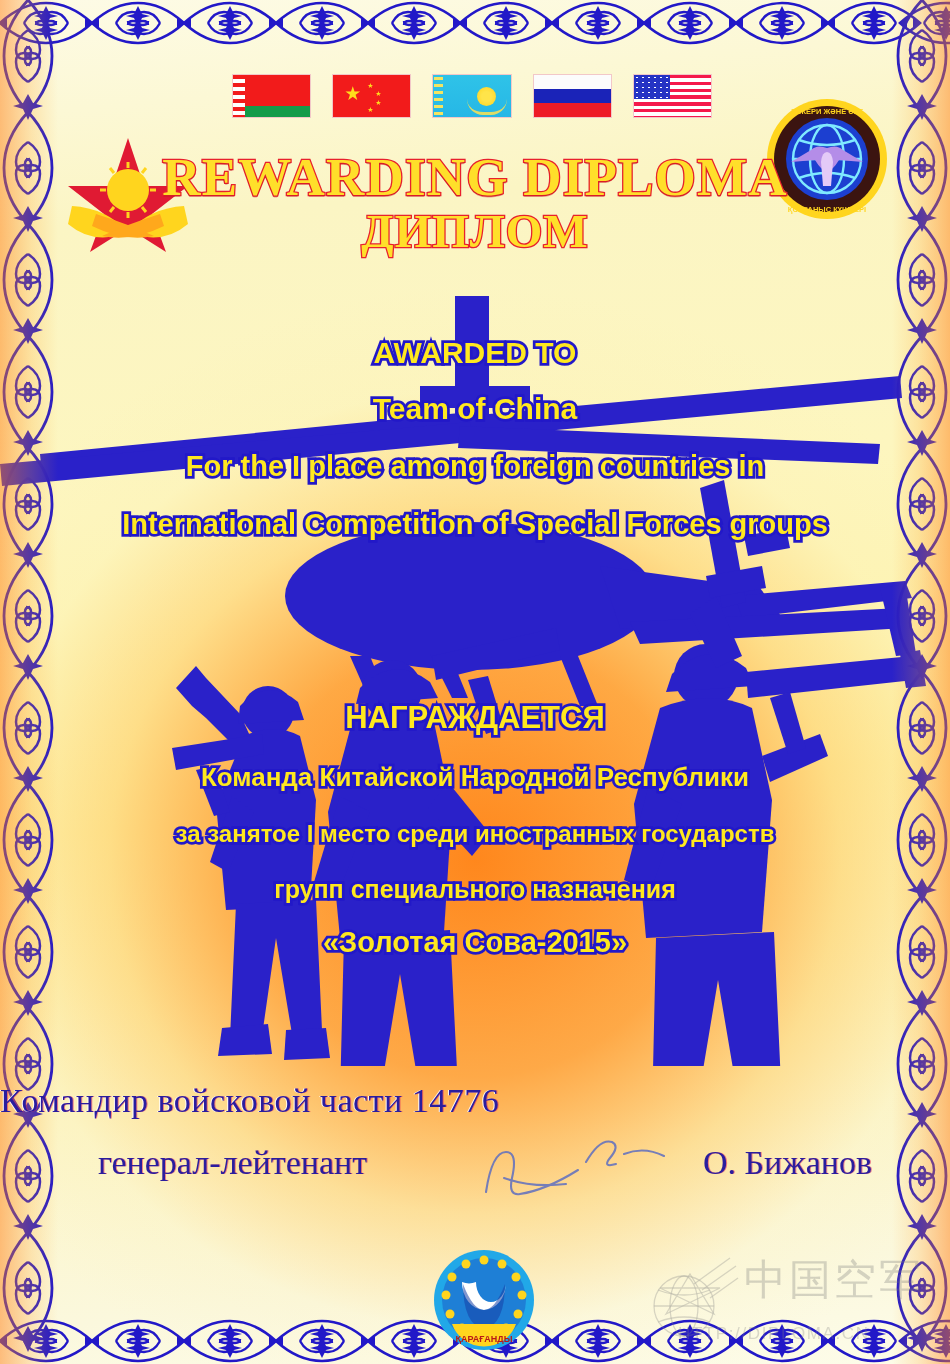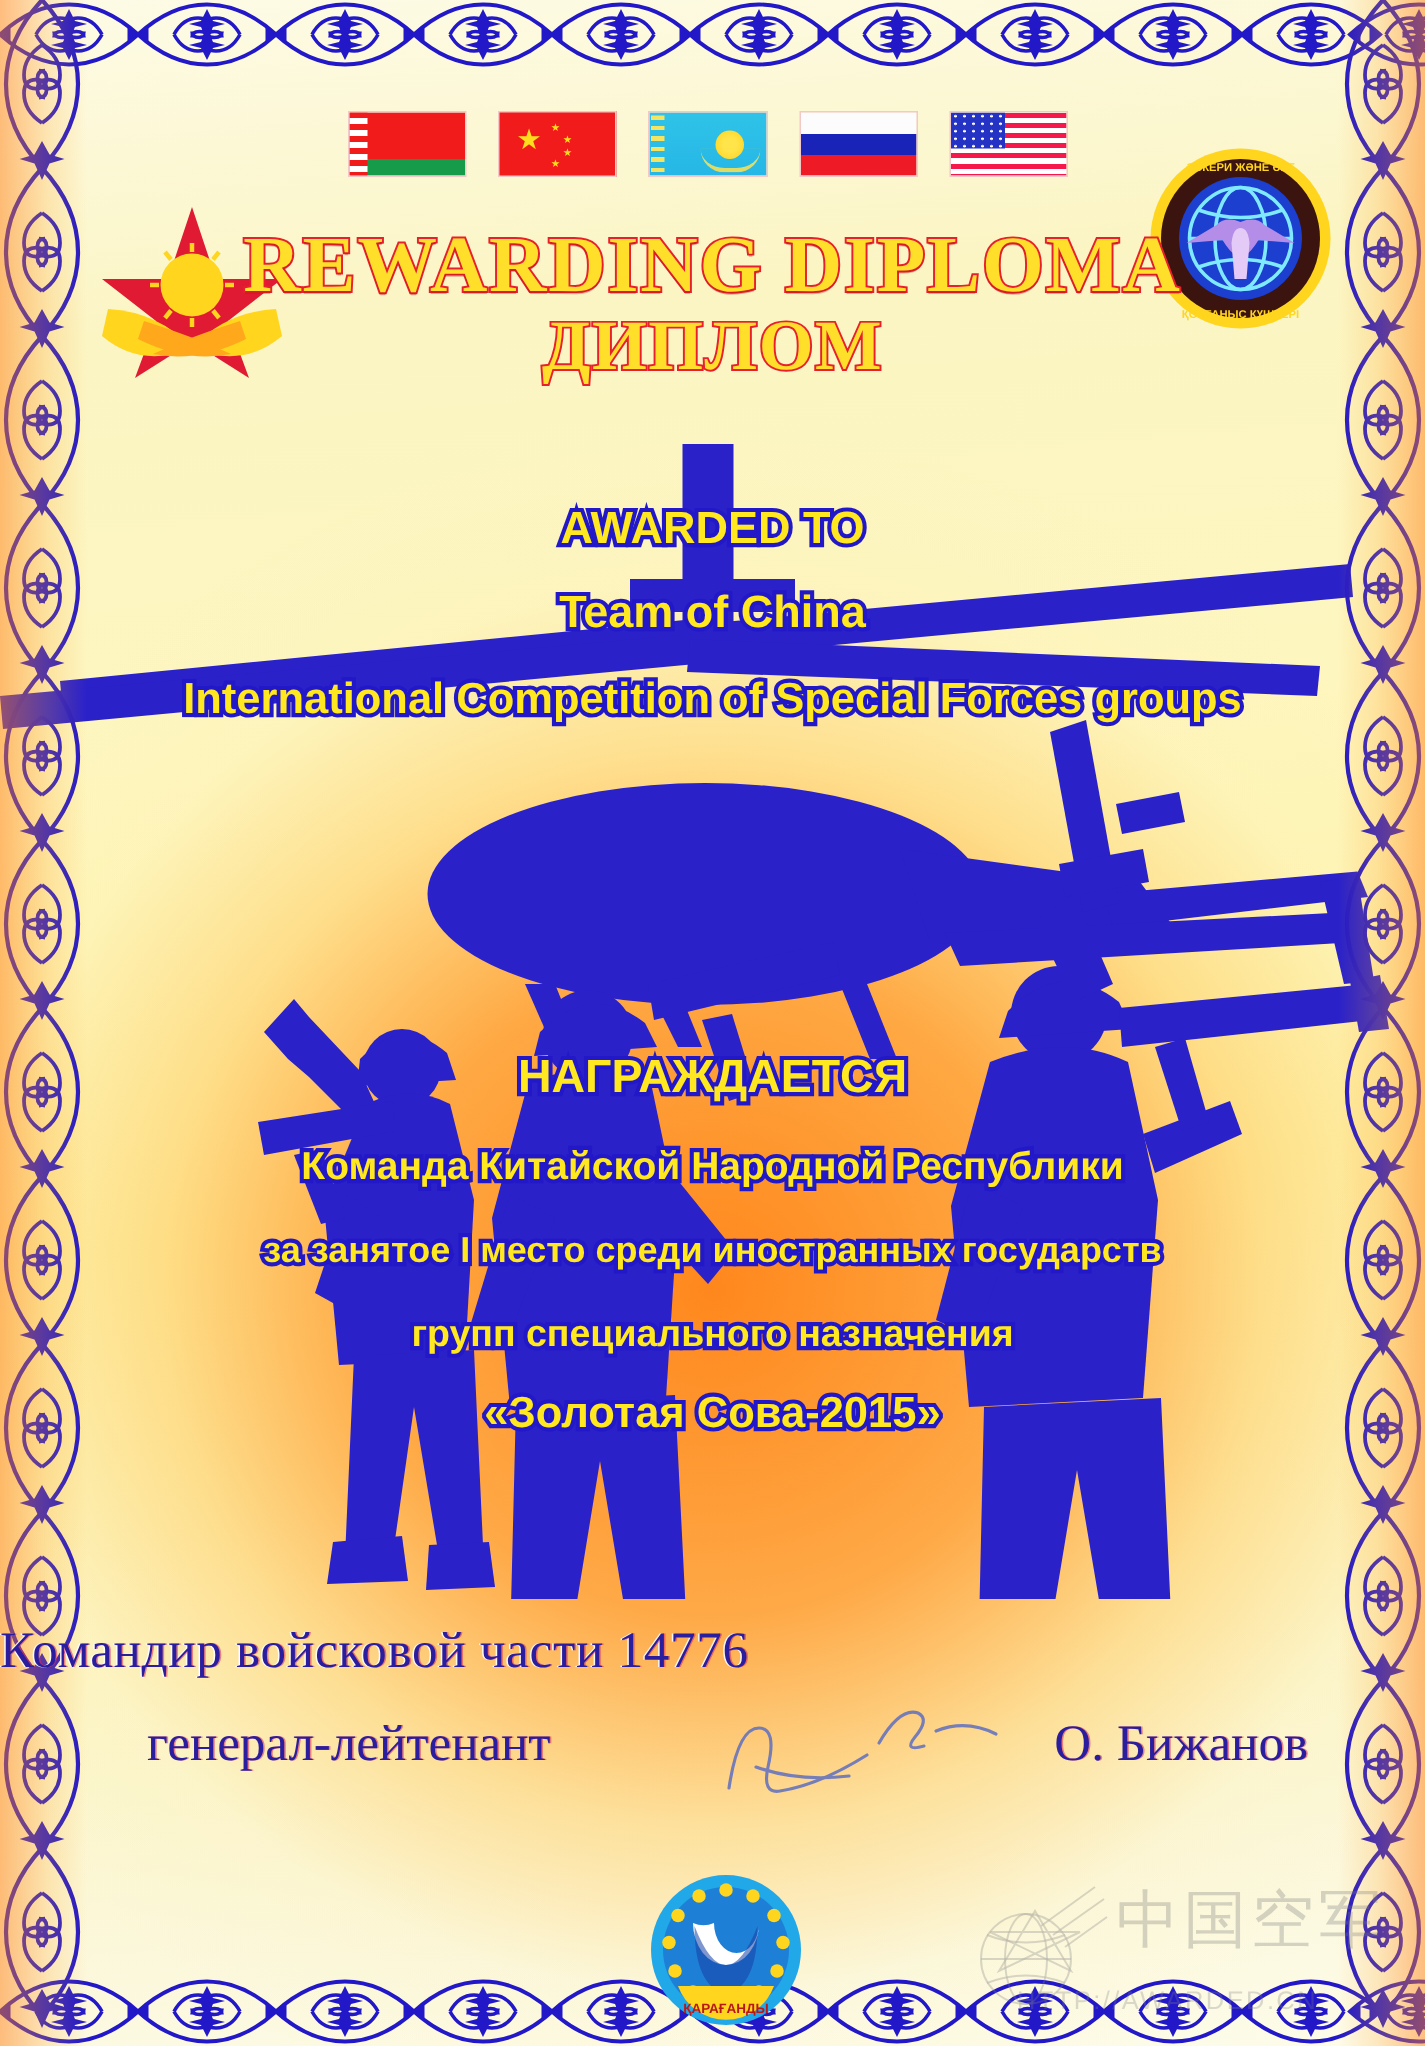--- a/index.html
+++ b/index.html
@@ -228,20 +228,21 @@
   </svg>
 
   <div id="title-block">
     <div class="title-en">REWARDING DIPLOMA</div>
     <div class="title-ru">ДИПЛОМ</div>
   </div>
 
   <div id="en-block">
     <div class="l-en1"><span class="bl">AWARDED TO</span></div>
     <div class="l-en2"><span class="bl">Team of China</span></div>
+    <div class="l-en3"><span class="bl">For the I place among foreign countries in</span></div>
     <div class="l-en4"><span class="bl">International Competition of Special Forces groups</span></div>
   </div>
 
   <div id="ru-block">
     <div class="l-ru1"><span class="bl">НАГРАЖДАЕТСЯ</span></div>
     <div class="l-ru2"><span class="bl">Команда Китайской Народной Республики</span></div>
     <div class="l-ru3"><span class="bl">за занятое I место среди иностранных государств</span></div>
     <div class="l-ru5"><span class="bl">групп  специального назначения</span></div>
     <div class="l-ru6"><span class="bl">«Золотая Сова-2015»</span></div>
   </div>
@@ -293,21 +294,21 @@
         <line x1="22" y1="52" x2="82" y2="52"></line>
         <path d="M26 36 q26 10 52 0"></path>
           <path d="M26 68 q26 -10 52 0"></path>
         <path d="M34 60 L58 20 L82 60 L28 34 L88 34 Z"></path>
         <path d="M62 30 L98 4"></path>
           <path d="M70 36 L104 12"></path>
           <path d="M78 44 L106 24"></path>
       </g>
     </svg>
     <div class="wm-cn">中国空军</div>
-    <div class="wm-url">HTTP://AWARDED.CN</div>
+    <div class="wm-url">HTTP://DIPLOMA.CN</div>
   </div>
 
   <div class="border-frame">
     <div class="side-wash"></div>
     <div class="side-wash r"></div>
 
     <svg class="orn orn-top" viewBox="0 0 950 46" preserveAspectRatio="none">
       <defs>
         <g id="hmot">
           <path d="M0 23 q22 -20 46 -20 q24 0 46 20 q-22 20 -46 20 q-24 0 -46 -20 Z" fill="none" stroke="#2218c8" stroke-width="2.6"></path>

